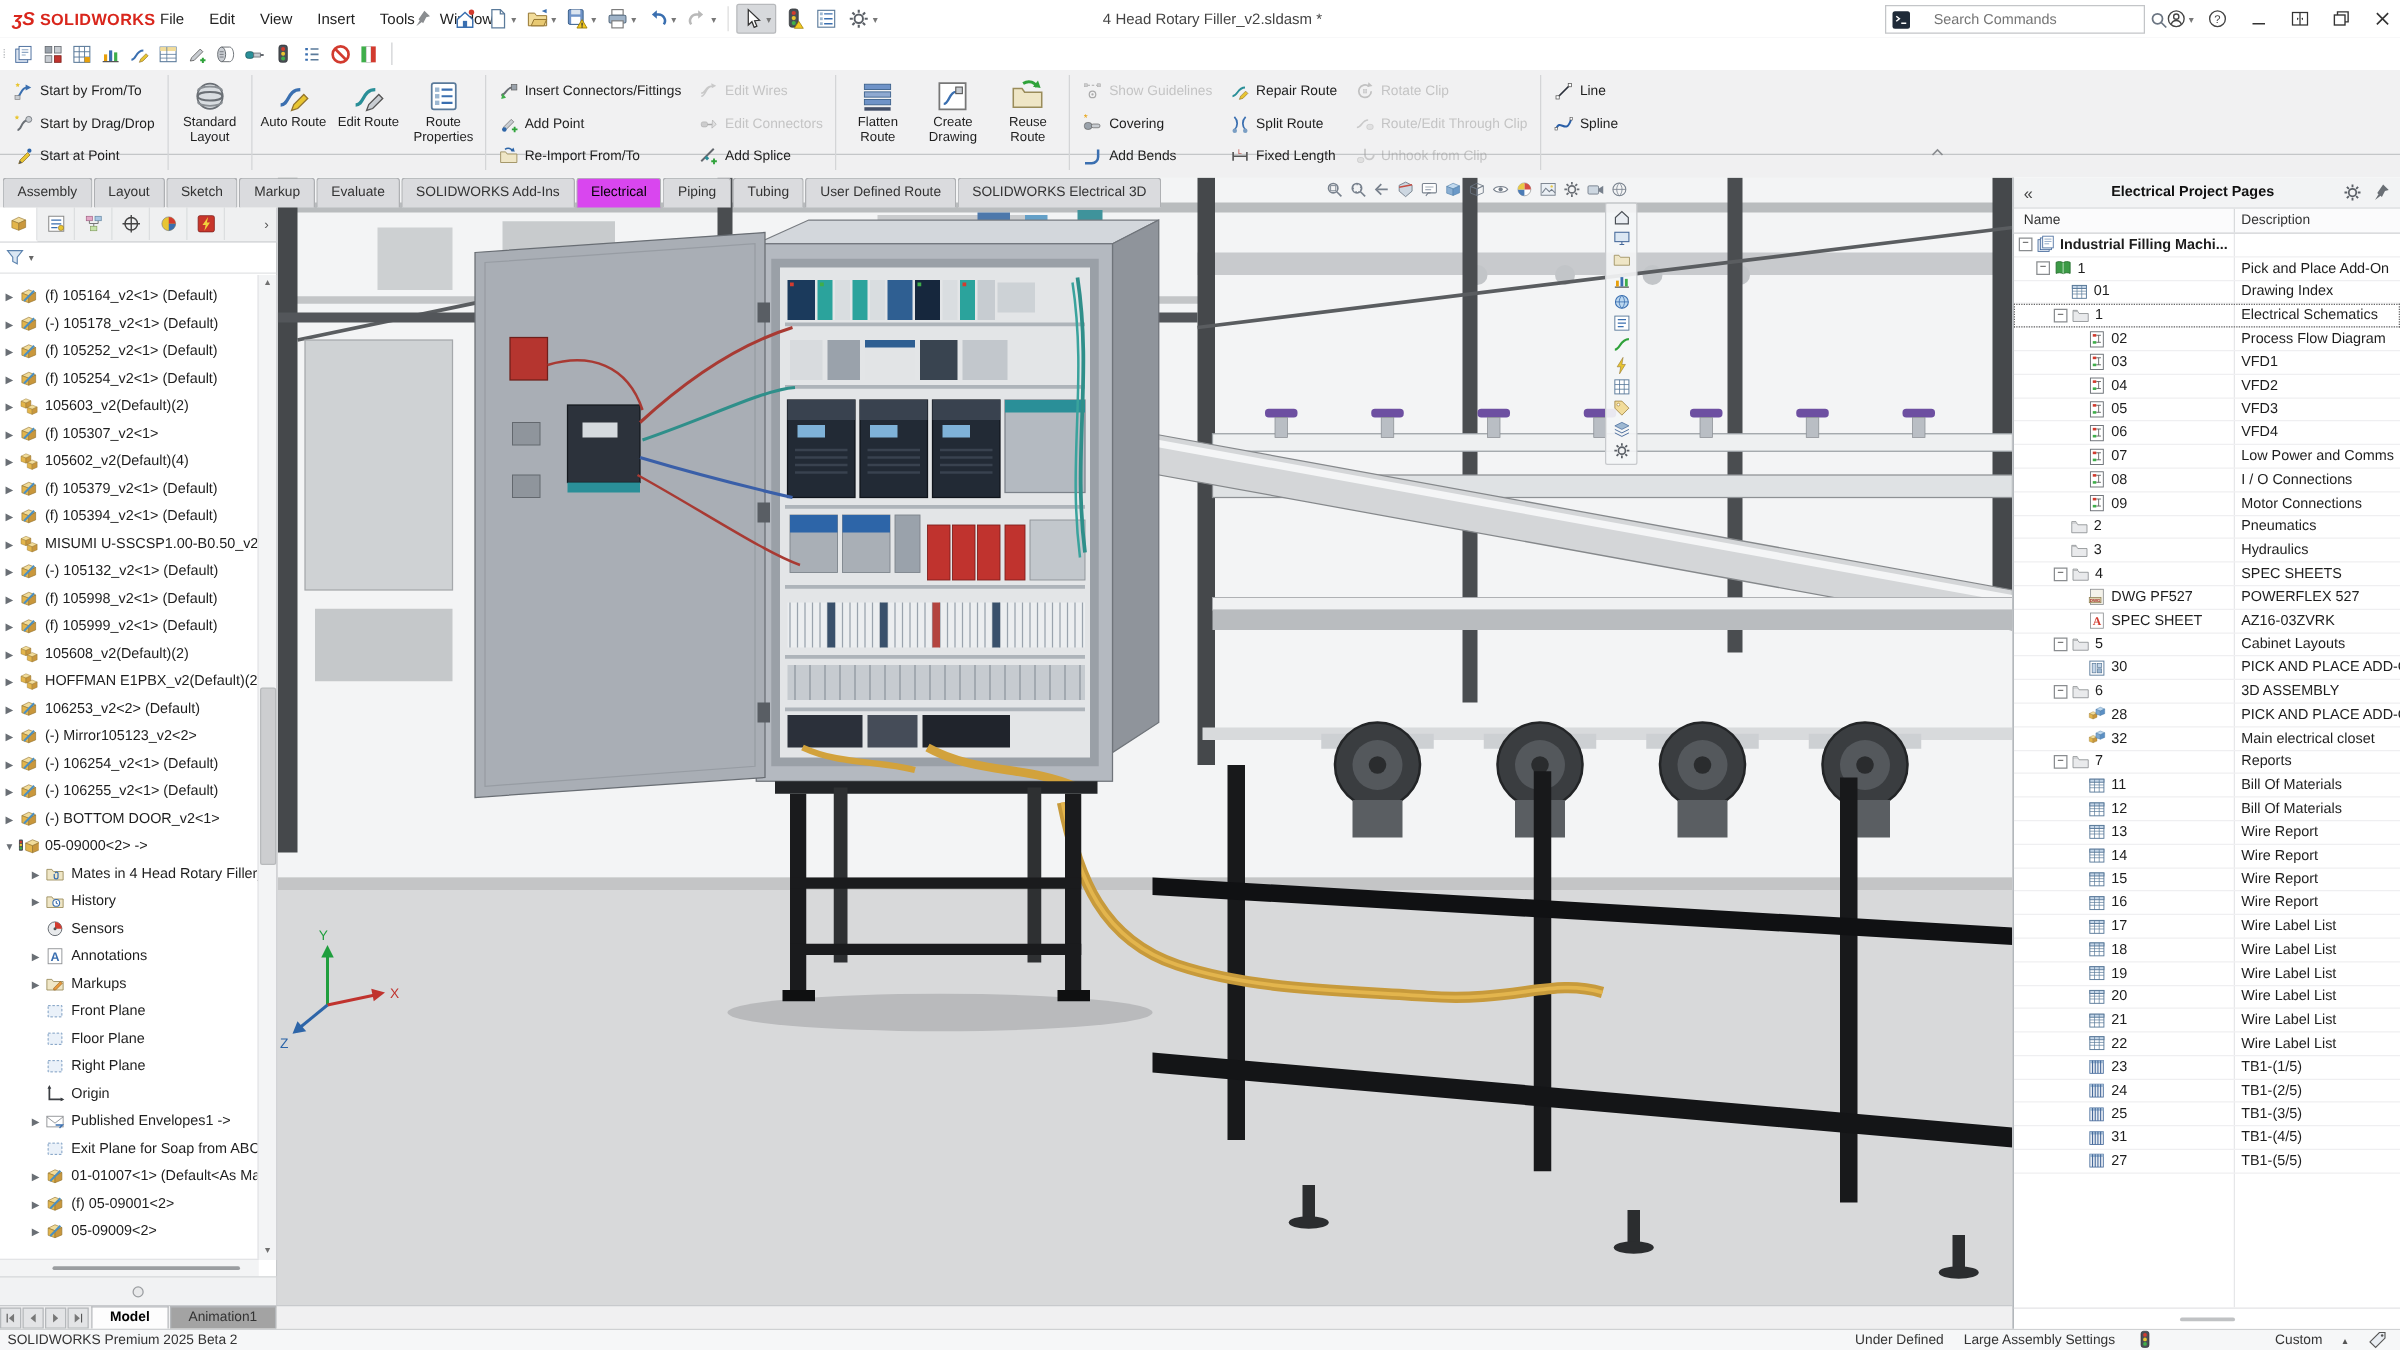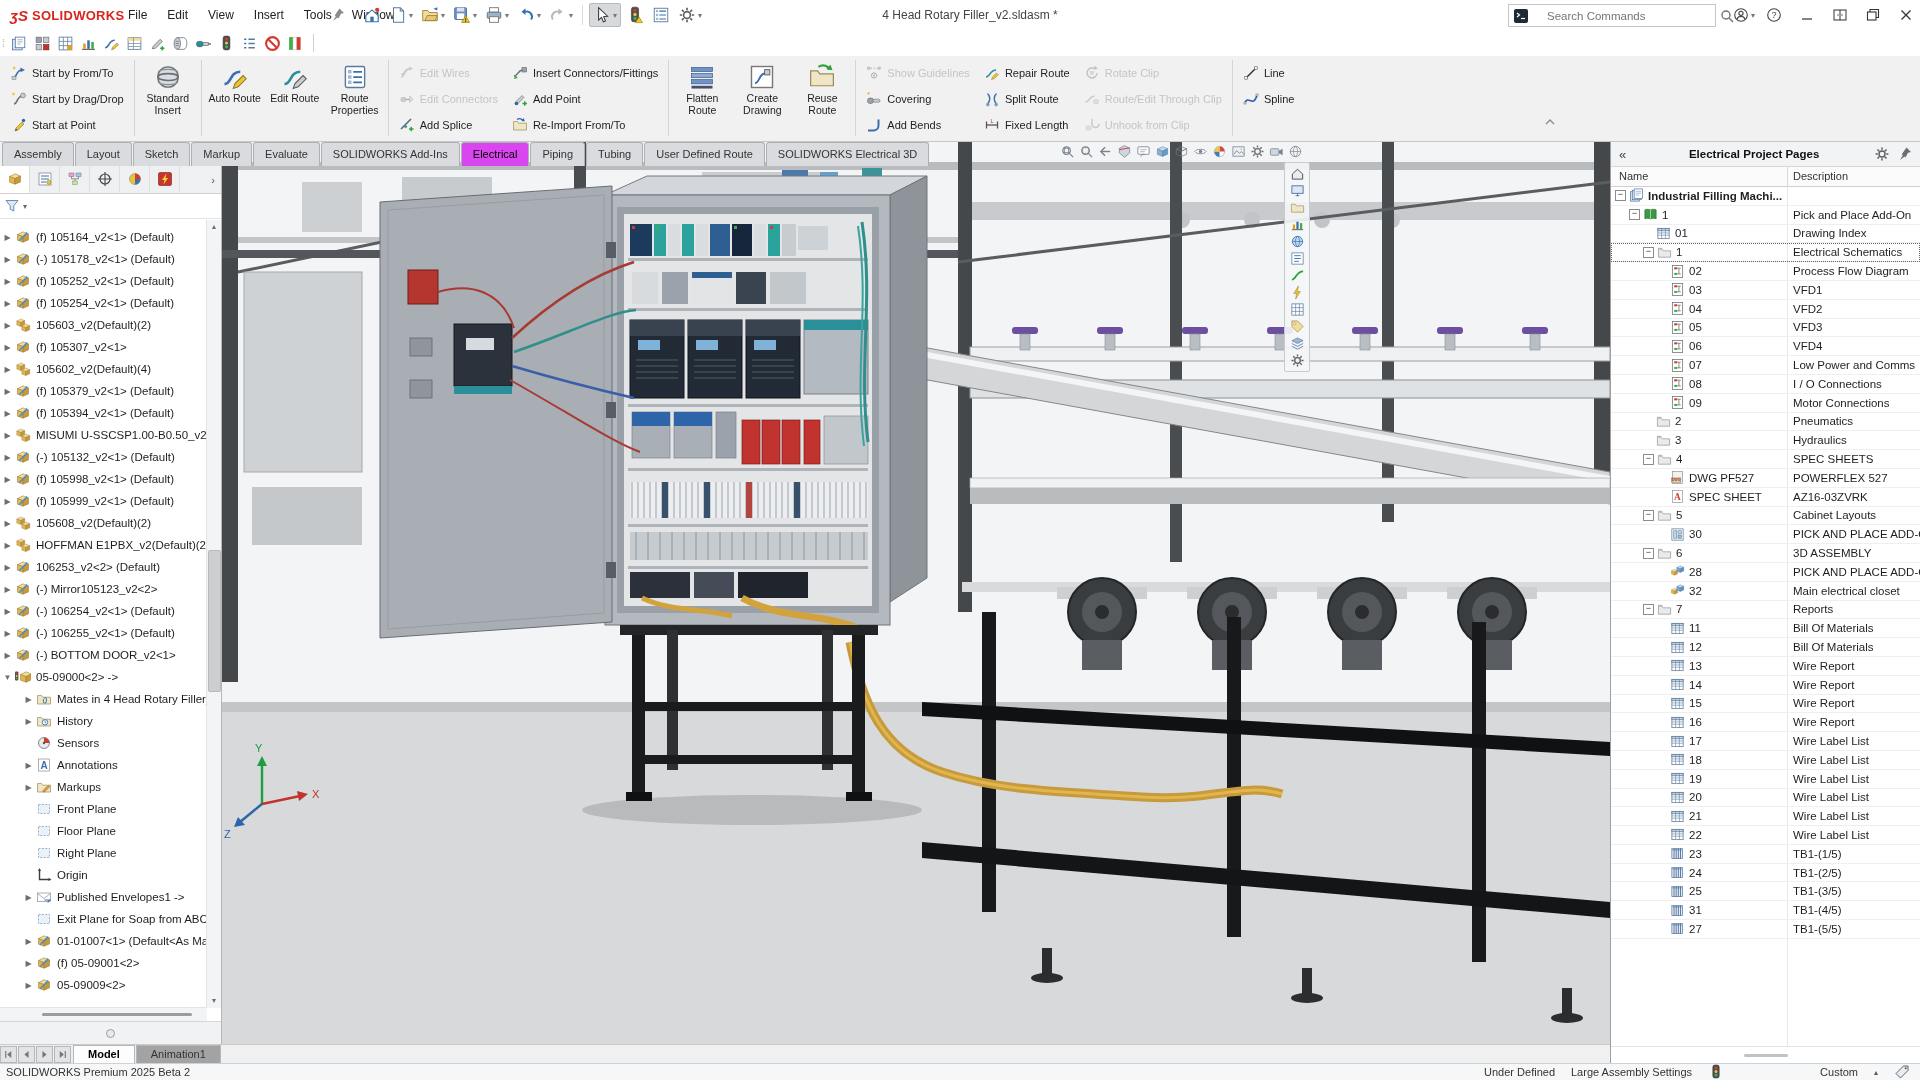--- a/index.html
+++ b/index.html
@@ -26,21 +26,21 @@
   #searchbox input{flex:1;border:none;outline:none;font-size:11.5px;color:#777;font-family:"Liberation Sans",sans-serif;background:transparent;}
   #winicons{position:absolute;right:6px;top:0;height:30px;display:flex;align-items:center;gap:17px;}
 
   
   #quickbar{position:absolute;left:0;top:30px;width:1920px;height:26px;background:#fff;display:flex;align-items:center;border-bottom:1px solid #ececee;}
   #quickbar .grip{color:#b5b8bb;font-size:10px;letter-spacing:-1px;margin:0 4px 0 2px;}
   #quickbar .qb{margin:0 3px;}
   #quickbar .qsep{width:1px;height:18px;background:#cfd1d3;margin-left:6px;}
 
   
-  #ribbon{position:absolute;left:0;top:56px;width:1920px;height:86px;background:#f1f1f2;border-bottom:1px solid #c4c6c8;display:flex;align-items:flex-start;padding-left:4px;box-sizing:border-box;}
+  #ribbon{position:absolute;left:0;top:56px;width:1920px;height:68px;background:#f1f1f2;border-bottom:1px solid #c4c6c8;display:flex;align-items:flex-start;padding-left:4px;box-sizing:border-box;}
   .rsec{display:flex;align-items:flex-start;padding-top:4px;}
   .rdiv{width:1px;height:76px;background:#d4d5d7;margin:4px 3px 0 3px;flex:none;}
   .rcol{display:flex;flex-direction:column;}
   .rbtn-s{display:flex;align-items:center;height:26px;padding:0 7px;gap:5px;white-space:nowrap;border-radius:2px;}
   .rbtn-s .lab{font-size:11px;}
   .rbtn-l{width:56px;display:flex;flex-direction:column;align-items:center;text-align:center;padding:3px 2px 0 2px;gap:2px;}
   .rbtn-l .lab{font-size:10.5px;line-height:11.5px;}
   .dis{opacity:.45;filter:grayscale(1);}
   .dis .lab{color:#8a8d90;}
   #ribcollapse{position:absolute;left:1544px;top:118px;color:#8a8d90;}
@@ -438,21 +438,21 @@
       <div class="rdiv"></div>
       <div class="rsec">
         <div class="rbtn-l">
           <span class="ico">
             <svg width="28" height="28" viewBox="0 0 16 16" xmlns="http://www.w3.org/2000/svg">
               <circle cx="8" cy="8" r="5.8" fill="#d9dde1" stroke="#6a6f75" stroke-width=".8"></circle>
               <path d="M2.4 8c0-2.6 11.2-2.6 11.2 0s-11.2 2.6-11.2 0" fill="none" stroke="#6a6f75" stroke-width=".9"></path>
               <path d="M2.4 5.6c0-2.6 11.2-2.6 11.2 0M2.4 10.4c0 2.6 11.2 2.6 11.2 0" fill="none" stroke="#8a8f94" stroke-width=".8"></path>
             </svg>
           </span>
-          <span class="lab">Standard Insert</span>
+          <span class="lab">Standard Layout</span>
         </div>
       </div>
       <div class="rdiv"></div>
       <div class="rsec">
         <div class="rbtn-l">
           <span class="ico">
             <svg width="28" height="28" viewBox="0 0 16 16" xmlns="http://www.w3.org/2000/svg">
               <path d="M2 12c4 0 3-7 9-7" stroke="#3a6fb0" stroke-width="1.5" fill="none"></path>
               <path d="M7 14.5l1-2.7 4.6-4.6 1.8 1.8-4.6 4.6z" fill="#e8c531" stroke="#93742f" stroke-width=".6"></path>
             </svg>
@@ -477,20 +477,52 @@
               <rect x="4" y="7" width="2" height="2" fill="#9db8d2"></rect>
               <rect x="4" y="10" width="2" height="2" fill="#9db8d2"></rect>
             </svg>
           </span>
           <span class="lab">Route Properties</span>
         </div>
       </div>
       <div class="rdiv"></div>
       <div class="rsec">
         <div class="rcol">
+          <div class="rbtn-s">
+            <span class="ico">
+              <svg width="16" height="16" viewBox="0 0 16 16" xmlns="http://www.w3.org/2000/svg">
+                <path d="M2 11c4 0 4-6 8.5-6" stroke="#6a6f75" fill="none" stroke-width="1.5"></path>
+                <rect x="10" y="2.5" width="4.5" height="4.5" fill="#9aa2ab" stroke="#555" stroke-width=".5"></rect>
+                <path d="M3 9.5l2.8 3.6-3.8 1z" fill="#3fae4a"></path>
+              </svg>
+            </span>
+            <span class="lab">Insert Connectors/Fittings</span>
+          </div>
+          <div class="rbtn-s">
+            <span class="ico">
+              <svg width="16" height="16" viewBox="0 0 16 16" xmlns="http://www.w3.org/2000/svg">
+                <path d="M3 13l1-2.5 6-6 2 2-6 6z" fill="#c9cdd2" stroke="#555" stroke-width=".5"></path>
+                <circle cx="4.5" cy="12.5" r="1.8" fill="#2d65a8"></circle>
+                <path d="M10.5 12.5h4.5M12.7 10.3v4.5" stroke="#2fa23a" stroke-width="1.5"></path>
+              </svg>
+            </span>
+            <span class="lab">Add Point</span>
+          </div>
+          <div class="rbtn-s">
+            <span class="ico">
+              <svg width="16" height="16" viewBox="0 0 16 16" xmlns="http://www.w3.org/2000/svg">
+                <path d="M1.5 4.5h4l1.2 1.7h7.8V13h-13z" fill="#efe6c6" stroke="#9a8c5a" stroke-width=".7"></path>
+                <path d="M5 2.5c2.5-1.8 5.5-.5 6 1.5" fill="none" stroke="#2d65a8" stroke-width="1.2"></path>
+                <path d="M11.8 1l1 3.4-3.4-.7z" fill="#2d65a8"></path>
+              </svg>
+            </span>
+            <span class="lab">Re-Import From/To</span>
+          </div>
+        </div>
+        <div class="rcol">
           <div class="rbtn-s dis">
             <span class="ico">
               <svg width="16" height="16" viewBox="0 0 16 16" xmlns="http://www.w3.org/2000/svg">
                 <path d="M2 12c4 0 3-8 9-8M2 9.5c4 0 3-5.5 8-5.5" stroke="#7a9ec4" stroke-width="1.3" fill="none"></path>
                 <path d="M10 1.5l4 2-3.5 2z" fill="#7a9ec4"></path>
               </svg>
             </span>
             <span class="lab">Edit Wires</span>
           </div>
           <div class="rbtn-s dis">
@@ -505,52 +537,20 @@
           </div>
           <div class="rbtn-s">
             <span class="ico">
               <svg width="16" height="16" viewBox="0 0 16 16" xmlns="http://www.w3.org/2000/svg">
                 <path d="M2 12 12 2" stroke="#63686e" stroke-width="1.6"></path>
                 <path d="M5.5 8.5l2 2" stroke="#2a8f98" stroke-width="2.4"></path>
                 <path d="M10 12h4.5M12.2 9.8v4.5" stroke="#2fa23a" stroke-width="1.5"></path>
               </svg>
             </span>
             <span class="lab">Add Splice</span>
-          </div>
-        </div>
-        <div class="rcol">
-          <div class="rbtn-s">
-            <span class="ico">
-              <svg width="16" height="16" viewBox="0 0 16 16" xmlns="http://www.w3.org/2000/svg">
-                <path d="M2 11c4 0 4-6 8.5-6" stroke="#6a6f75" fill="none" stroke-width="1.5"></path>
-                <rect x="10" y="2.5" width="4.5" height="4.5" fill="#9aa2ab" stroke="#555" stroke-width=".5"></rect>
-                <path d="M3 9.5l2.8 3.6-3.8 1z" fill="#3fae4a"></path>
-              </svg>
-            </span>
-            <span class="lab">Insert Connectors/Fittings</span>
-          </div>
-          <div class="rbtn-s">
-            <span class="ico">
-              <svg width="16" height="16" viewBox="0 0 16 16" xmlns="http://www.w3.org/2000/svg">
-                <path d="M3 13l1-2.5 6-6 2 2-6 6z" fill="#c9cdd2" stroke="#555" stroke-width=".5"></path>
-                <circle cx="4.5" cy="12.5" r="1.8" fill="#2d65a8"></circle>
-                <path d="M10.5 12.5h4.5M12.7 10.3v4.5" stroke="#2fa23a" stroke-width="1.5"></path>
-              </svg>
-            </span>
-            <span class="lab">Add Point</span>
-          </div>
-          <div class="rbtn-s">
-            <span class="ico">
-              <svg width="16" height="16" viewBox="0 0 16 16" xmlns="http://www.w3.org/2000/svg">
-                <path d="M1.5 4.5h4l1.2 1.7h7.8V13h-13z" fill="#efe6c6" stroke="#9a8c5a" stroke-width=".7"></path>
-                <path d="M5 2.5c2.5-1.8 5.5-.5 6 1.5" fill="none" stroke="#2d65a8" stroke-width="1.2"></path>
-                <path d="M11.8 1l1 3.4-3.4-.7z" fill="#2d65a8"></path>
-              </svg>
-            </span>
-            <span class="lab">Re-Import From/To</span>
           </div>
         </div>
       </div>
       <div class="rdiv"></div>
       <div class="rsec">
         <div class="rbtn-l">
           <span class="ico">
             <svg width="28" height="28" viewBox="0 0 16 16" xmlns="http://www.w3.org/2000/svg">
               <rect x="2" y="2.5" width="12" height="2.4" fill="#6f93c8" stroke="#3a5f8a" stroke-width=".4"></rect>
               <rect x="2" y="6" width="12" height="2.4" fill="#8fa9d0" stroke="#3a5f8a" stroke-width=".4"></rect>

